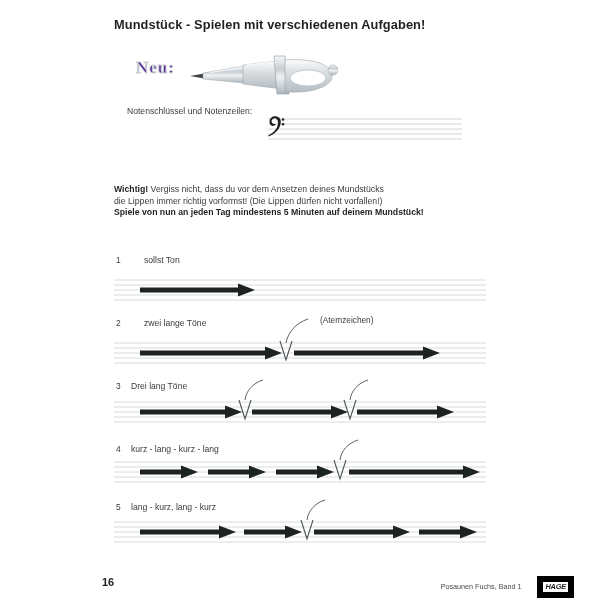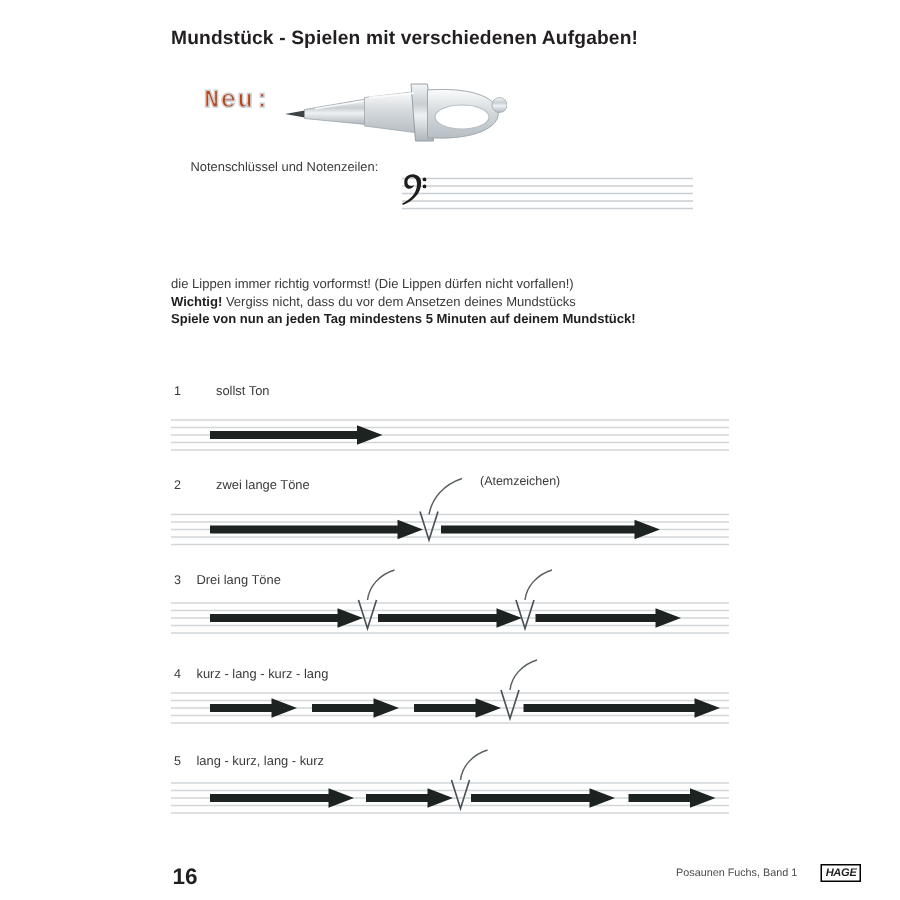--- a/index.html
+++ b/index.html
@@ -34,22 +34,22 @@
     white-space: nowrap;
   }
 
   
   .neu-word {
     position: absolute;
     left: 136px;
     top: 58px;
     font-size: 17px;
     font-weight: bold;
-    font-family: Liberation Mono, monospace;
-    color: #c2410c;
+    font-family: Liberation Serif, serif;
+    color: #4c1d95;
     -webkit-text-stroke: 1px #c9cdd2;
     text-shadow: 0 0 0 #dfe2e5;
     letter-spacing: 1px;
   }
 
   
   .mouthpiece {
     position: absolute;
     left: 186px;
     top: 48px;
@@ -130,23 +130,23 @@
   .breath-caption {
     position: absolute;
     font-size: 8.3px;
     color: #3a3a3a;
     white-space: nowrap;
   }
 
   
   .footer-page-num {
     position: absolute;
-    left: 115px;
+    left: 102px;
     top: 576px;
-    font-size: 15px;
+    font-size: 11px;
     font-weight: bold;
     color: #1f1f1f;
   }
   .footer-center {
     position: absolute;
     left: 0;
     top: 578px;
     width: 600px;
     text-align: center;
     font-size: 7.2px;
@@ -159,21 +159,21 @@
     right: 26px;
     top: 576px;
     font-size: 7.2px;
     color: #4a4a4a;
     display: flex;
     align-items: center;
     gap: 16px;
     white-space: nowrap;
   }
   .hage-logo {
-    border: 1px solid #000000;
+    border: 6px solid #000000;
     padding: 0.5px 2px 1px 2px;
     font-size: 7.4px;
     font-weight: bold;
     font-style: italic;
     color: #1f1f1f;
     letter-spacing: -0.2px;
     line-height: 8px;
   }
 </style>
 </head>
@@ -238,22 +238,22 @@
                C14.8,17.5 8.6,22.2 2.6,24.6 L2.1,23.6 C7.2,21.2 12.0,17.0 12.0,10.6
                C12.0,8.0 10.7,6.2 8.7,6.2 C6.9,6.2 5.6,7.5 5.6,9.3
                C5.6,10.9 6.7,12.0 8.2,12.0 C9.0,12.0 9.6,11.8 10.0,11.4
                C9.6,12.9 8.3,13.9 6.7,13.9 C4.8,13.9 3.5,12.1 3.5,9.5 Z" fill="#1d1d1d"></path>
       <circle cx="17.0" cy="7.6" r="1.25" fill="#1d1d1d"></circle>
       <circle cx="17.0" cy="12.3" r="1.25" fill="#1d1d1d"></circle>
     </svg>
   </div>
 
   <div class="note-block">
+    <div class="note-line"><span class="b">Wichtig!</span><span> Vergiss nicht, dass du vor dem Ansetzen deines Mundstücks</span></div>
     <div class="note-line">die Lippen immer richtig vorformst! (Die Lippen dürfen nicht vorfallen!)</div>
-    <div class="note-line"><span class="b">Wichtig!</span><span> Vergiss nicht, dass du vor dem Ansetzen deines Mundstücks</span></div>
     <div class="note-line b">Spiele von nun an jeden Tag mindestens 5 Minuten auf deinem Mundstück!</div>
   </div>
 
 
   <div id="exercise-host">
       <div class="exercise">
         <div class="ex-num" style="left: 116px; top: 255px;">1</div>
         <div class="ex-label" style="left: 144px; top: 255px;">sollst Ton</div>
         <div class="ex-staff" style="top: 277px;"><svg width="372" height="26" viewBox="0 0 372 26">
             <g stroke="#d2d6d9" stroke-width="0.9">

